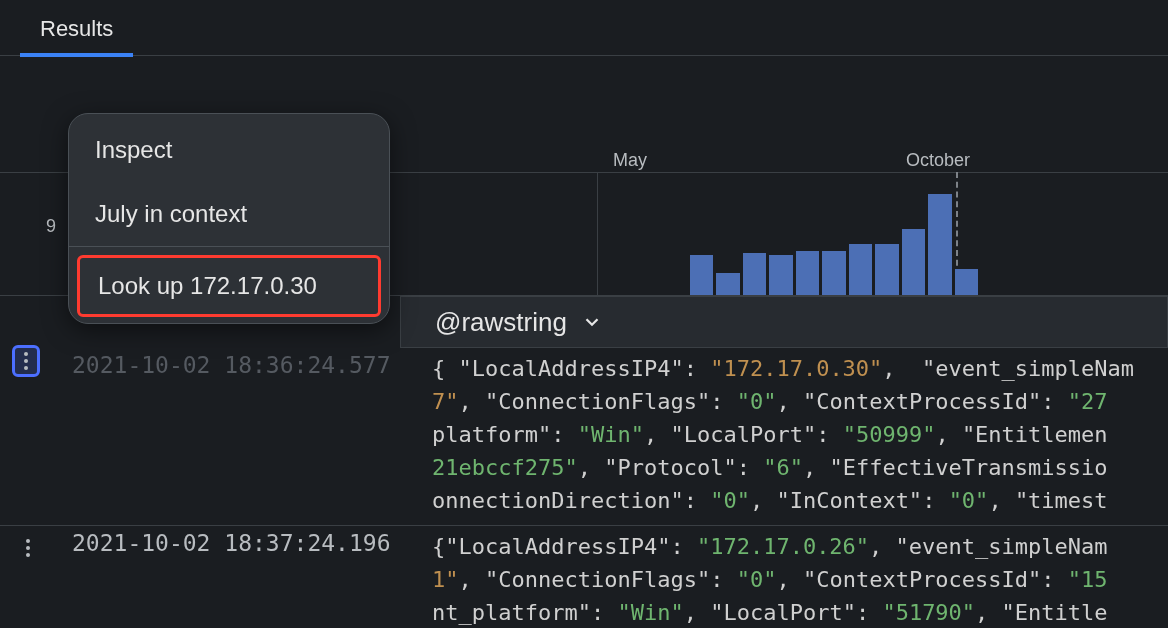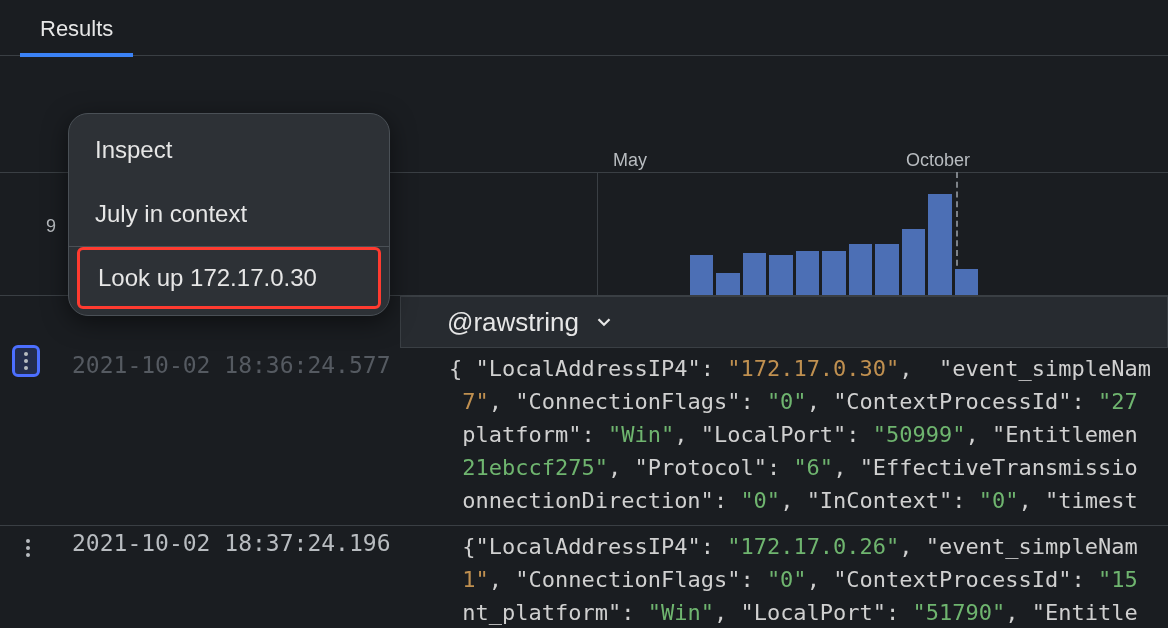--- a/index.html
+++ b/index.html
@@ -133,54 +133,53 @@
     font-size: 24px;
     color: var(--text);
     cursor: pointer;
   }
   .menu-divider {
     height: 1px;
     background: var(--border-light);
     margin: 0;
   }
   .menu-item.highlighted {
-    margin: 0 8px 2px;
+    margin: 8px 8px 2px;
     border: 3px solid var(--highlight-border);
     border-radius: 6px;
     padding: 14px 18px;
   }
 
   
   .col-header {
     position: absolute;
     left: 400px; top: 296px; right: 0;
     height: 52px;
     background: #272b30;
     border: 1px solid var(--border);
     display: flex;
     align-items: center;
-    padding-left: 46px;
+    padding-left: 34px;
     gap: 14px;
     font-size: 26px;
     z-index: 10;
   }
   .chevron {
     width: 22px; height: 22px;
   }
 
   
   .rows {
     position: absolute;
     top: 348px; left: 0; right: 0;
   }
   .row {
     display: flex;
     border-top: 1px solid var(--border);
     min-height: 72px;
-    text-align: center;
   }
   .row.first { border-top: none; }
   .kebab-cell {
     width: 56px;
     display: flex;
     align-items: flex-start;
     justify-content: center;
     padding-top: 6px;
   }
   .kebab {

